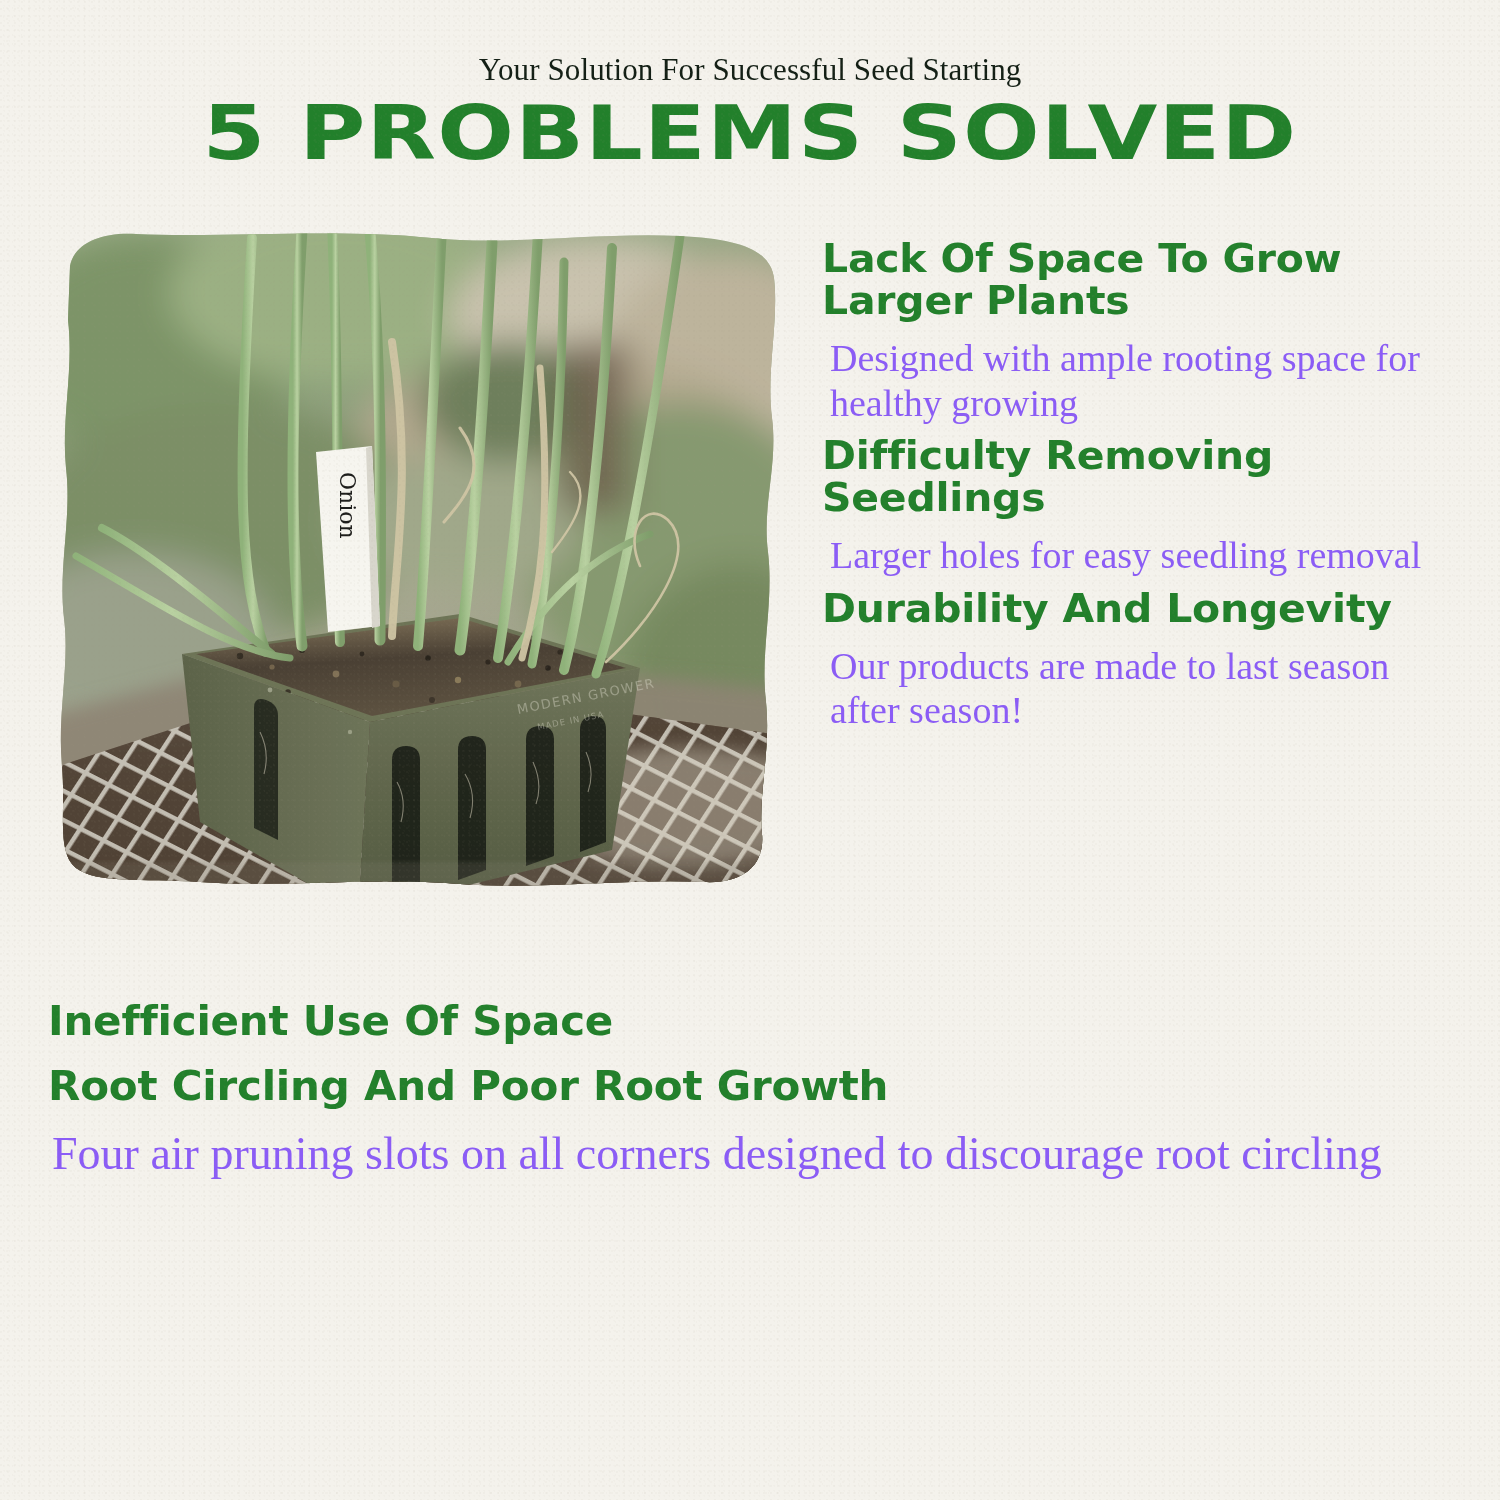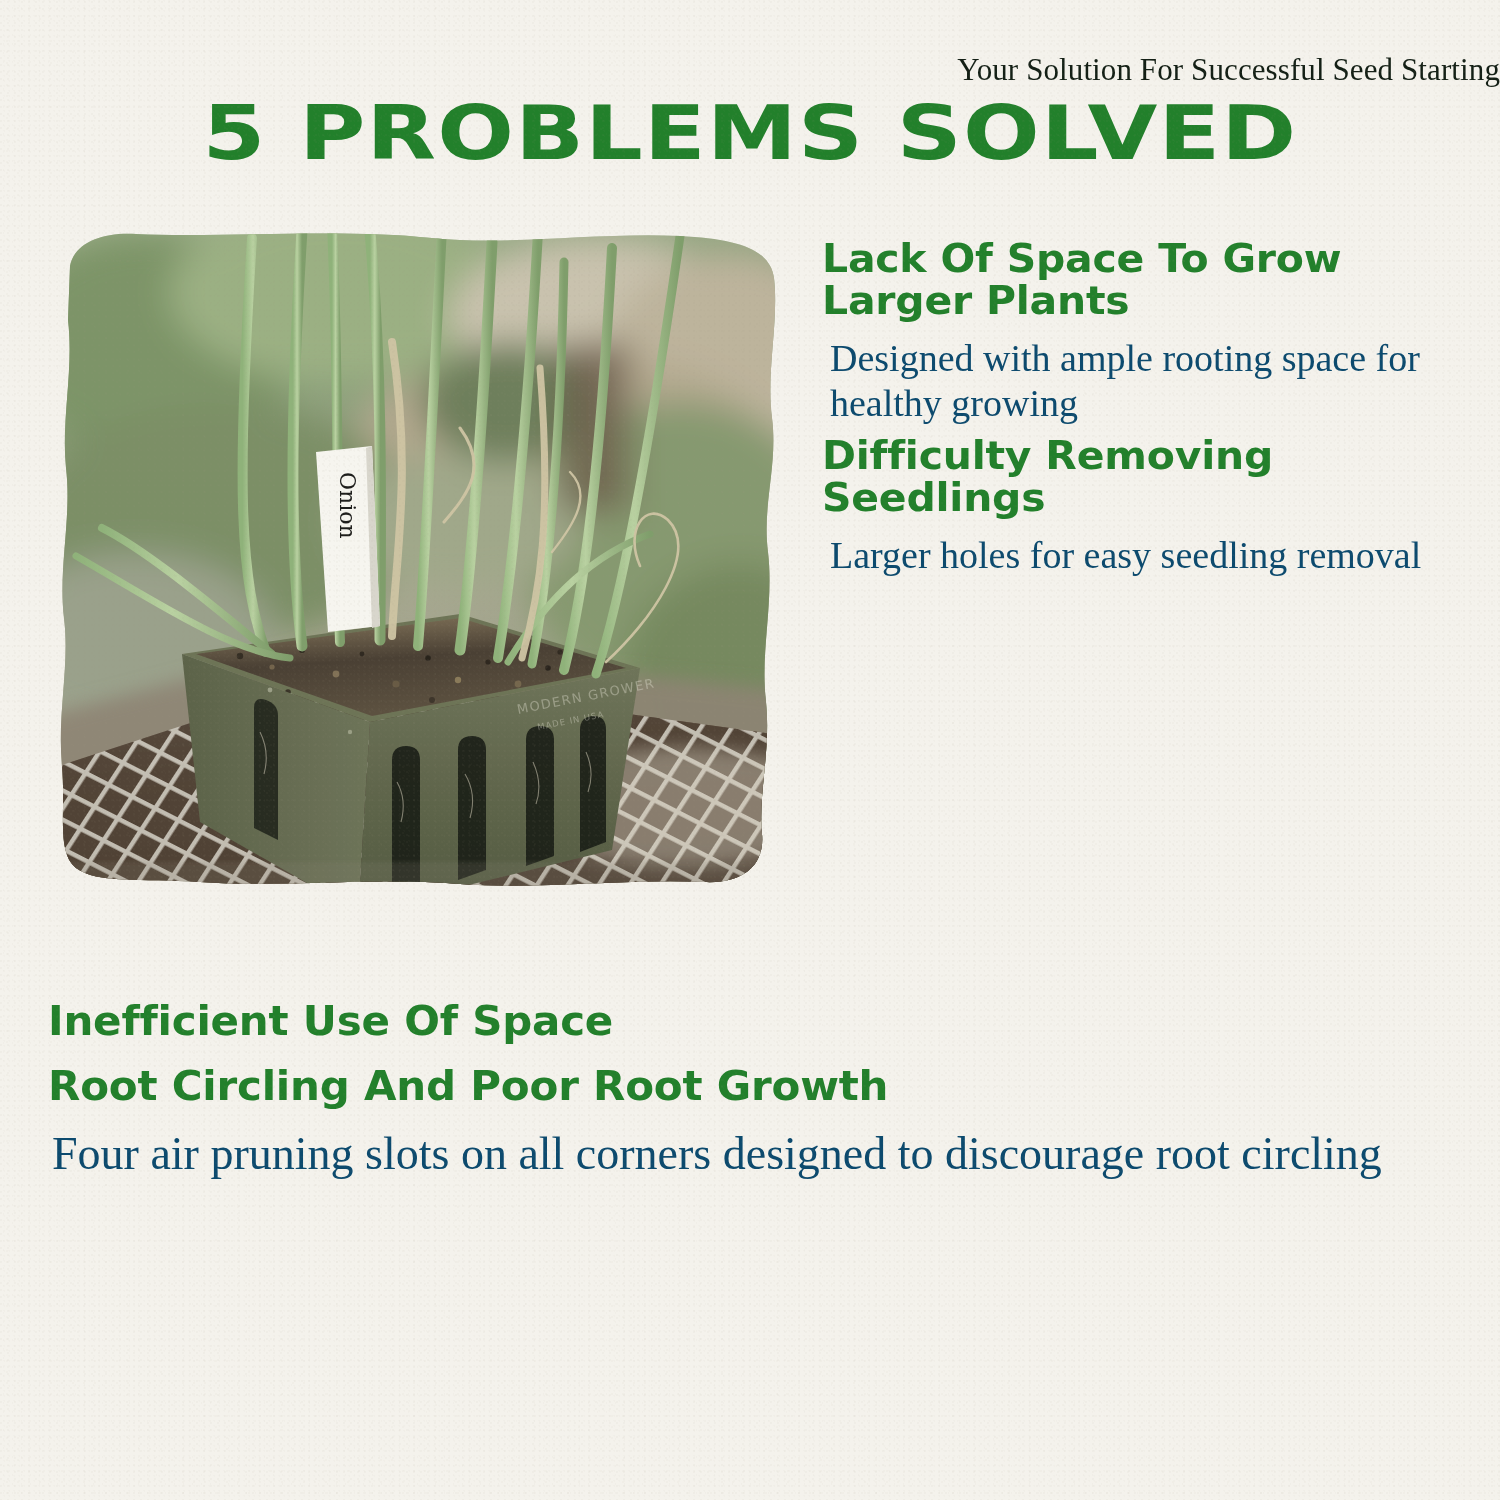--- a/index.html
+++ b/index.html
@@ -20,21 +20,21 @@
       radial-gradient(circle at 86% 14%, rgba(160,150,130,.08) 0 1px, transparent 1px),
       radial-gradient(circle at 38% 88%, rgba(160,150,130,.08) 0 1px, transparent 1px);
     background-size:7px 7px, 11px 11px, 5px 5px, 9px 9px;
   }
 
   .stage{position:absolute;inset:0;}
 
   
   #subtitle{
     position:absolute;left:0;right:0;top:52px;
-    text-align:right;
+    text-align:center;
     font-family:"Liberation Serif", serif;
     font-size:31px;color:#131f15;letter-spacing:.1px;
     white-space:nowrap;
   }
   #maintitle{
     position:absolute;left:0;right:0;top:96px;
     text-align:center;
     font-family:"DejaVu Sans", sans-serif;
     font-weight:700;
     font-size:74px;
@@ -66,21 +66,21 @@
     font-weight:700;
     color:#22802b;
     line-height:1.08;
     letter-spacing:-.2px;
     transform:scaleX(1.05);
     transform-origin:0 50%;
     margin:0;
   }
   .bd{
     font-family:"Liberation Serif", serif;
-    color:#0c4a6e;
+    color:#8b5cf6;
     line-height:1.17;
     margin:0;
   }
 
   
   #right-col .hd{font-size:39px;}
   #right-col .bd{font-size:38px;padding-left:8px;}
   #right-col .blk{margin-bottom:10px;}
   #right-col .blk .bd{margin-top:14px;}
 
@@ -307,20 +307,24 @@
     <div class="blk">
       <p class="hd">Lack Of Space To Grow Larger Plants</p>
       <p class="bd">Designed with ample rooting space for healthy growing</p>
     </div>
 
     <div class="blk">
       <p class="hd">Difficulty Removing Seedlings</p>
       <p class="bd">Larger holes for easy seedling removal</p>
     </div>
 
+    <div class="blk">
+      <p class="hd">Durability And Longevity</p>
+      <p class="bd">Our products are made to last season after season!</p>
+    </div>
 
   </div>
 
   <div id="bottom-col">
 
     <div class="blk">
       <p class="hd">Inefficient Use Of Space</p>
     </div>
 
     <div class="blk">

